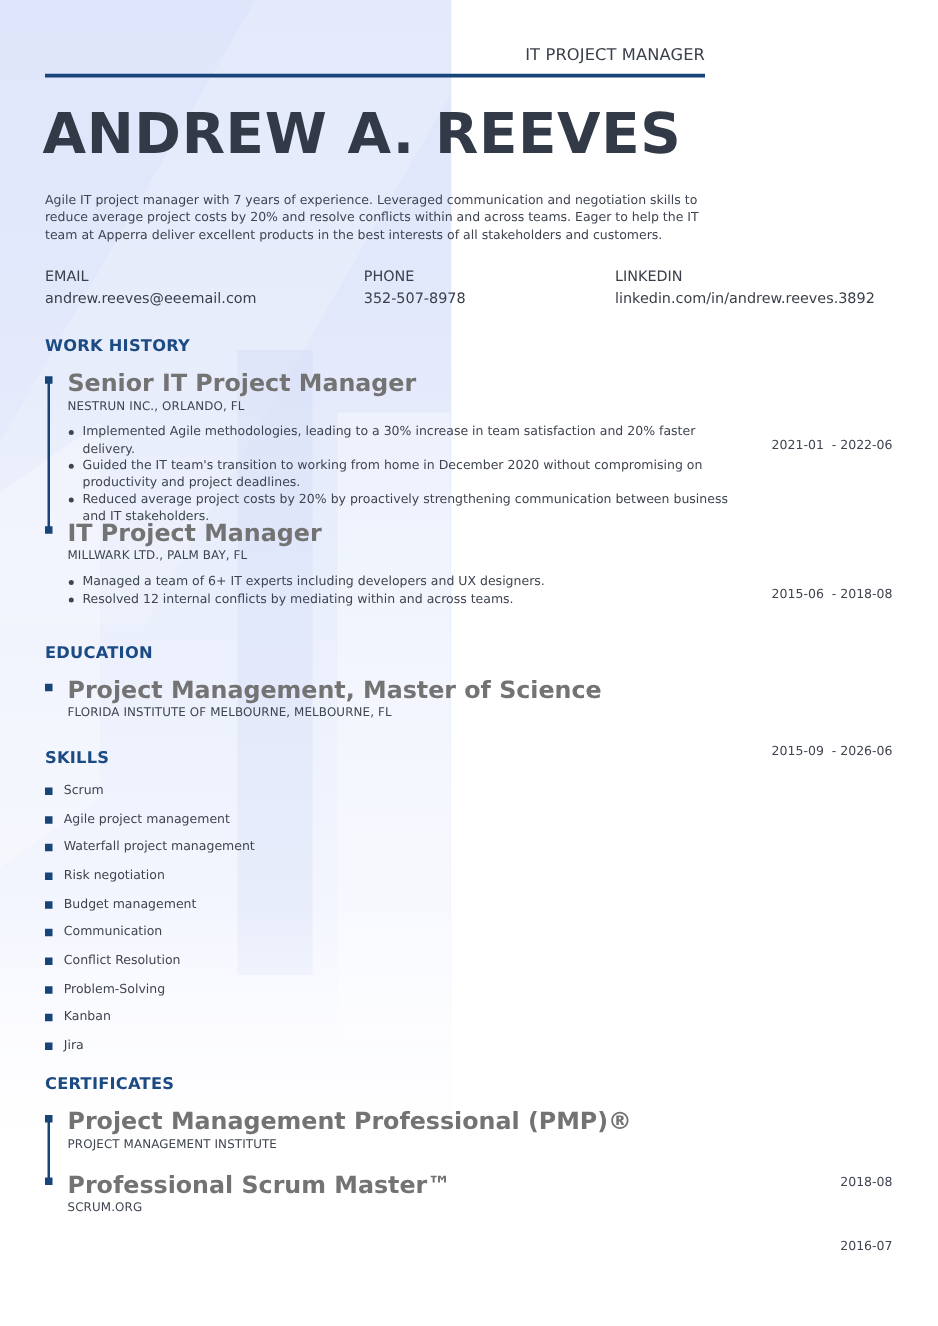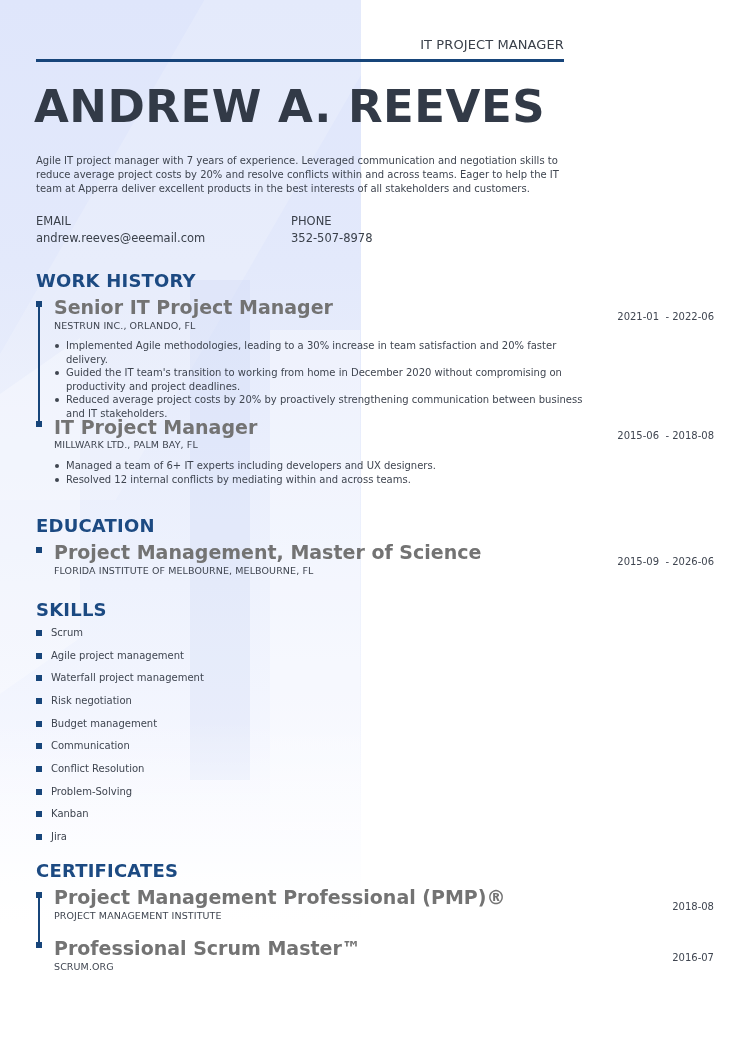--- a/index.html
+++ b/index.html
@@ -45,26 +45,26 @@
       font-size: 10px; line-height: 14px; color: #3f4550;
     }
     .contact { position: absolute; top: 214px; font-size: 11.5px; color: #3a404a; }
     .contact .lbl { display: block; line-height: 15px; }
     .contact .val { display: block; line-height: 18px; }
     .c-email { left: 36px; }
     .c-phone { left: 262px; margin-left: 29px; }
     .c-linkedin { left: 492px; }
 
     .section-title {
-      position: absolute; left: 36px; font-size: 18px; color: #1c4a82; letter-spacing: 0.2px;
+      position: absolute; left: 36px; font-size: 13px; color: #1c4a82; letter-spacing: 0.2px;
     }
 
     .entry-title { position: absolute; left: 54px; font-size: 19px; font-weight: bold; color: #737373; }
     .entry-sub { position: absolute; left: 54px; font-size: 9.5px; color: #3f4550; letter-spacing: 0.1px; }
-    .entry-date { position: absolute; right: 36px; font-size: 10px; color: #3f4550; white-space: pre; }
+    .entry-date { position: absolute; right: 36px; font-size: 10px; color: #3f4550; white-space: pre; margin-top: 40px; }
     .bullets { position: absolute; left: 54px; width: 540px; list-style: none; font-size: 10px; line-height: 13.5px; color: #3f4550; }
     .bullets li { position: relative; padding-left: 12px; }
     .bullets li::before {
       content: ""; position: absolute; left: 1px; top: 5px; width: 4px; height: 4px; border-radius: 50%; background: #3f4550;
     }
 
     .marker { position: absolute; left: 36px; width: 6px; height: 6px; background: #17457a; }
     .vline { position: absolute; left: 38px; width: 2px; background: #17457a; }
 
     .skill { position: absolute; left: 36px; font-size: 10px; color: #3f4550; }
@@ -89,20 +89,24 @@
   <h1 class="name">ANDREW A. REEVES</h1>
   <p class="summary">Agile IT project manager with 7 years of experience. Leveraged communication and negotiation skills to reduce average project costs by 20% and resolve conflicts within and across teams. Eager to help the IT team at Apperra deliver excellent products in the best interests of all stakeholders and customers.</p>
 
   <div class="contact c-email">
     <span class="lbl">EMAIL</span>
     <span class="val">andrew.reeves@eeemail.com</span>
   </div>
   <div class="contact c-phone">
     <span class="lbl">PHONE</span>
     <span class="val">352-507-8978</span>
+  </div>
+  <div class="contact c-linkedin">
+    <span class="lbl">LINKEDIN</span>
+    <span class="val">linkedin.com/in/andrew.reeves.3892</span>
   </div>
 
   <h2 class="section-title" style="top:270px;">WORK HISTORY</h2>
 
   <div class="vline" style="top:304px; height:122px;"></div>
   <div class="marker" style="top:301px;"></div>
   <div class="marker" style="top:421px;"></div>
 
   <div>
     <div class="entry-title" style="top:296px;">Senior IT Project Manager</div>

